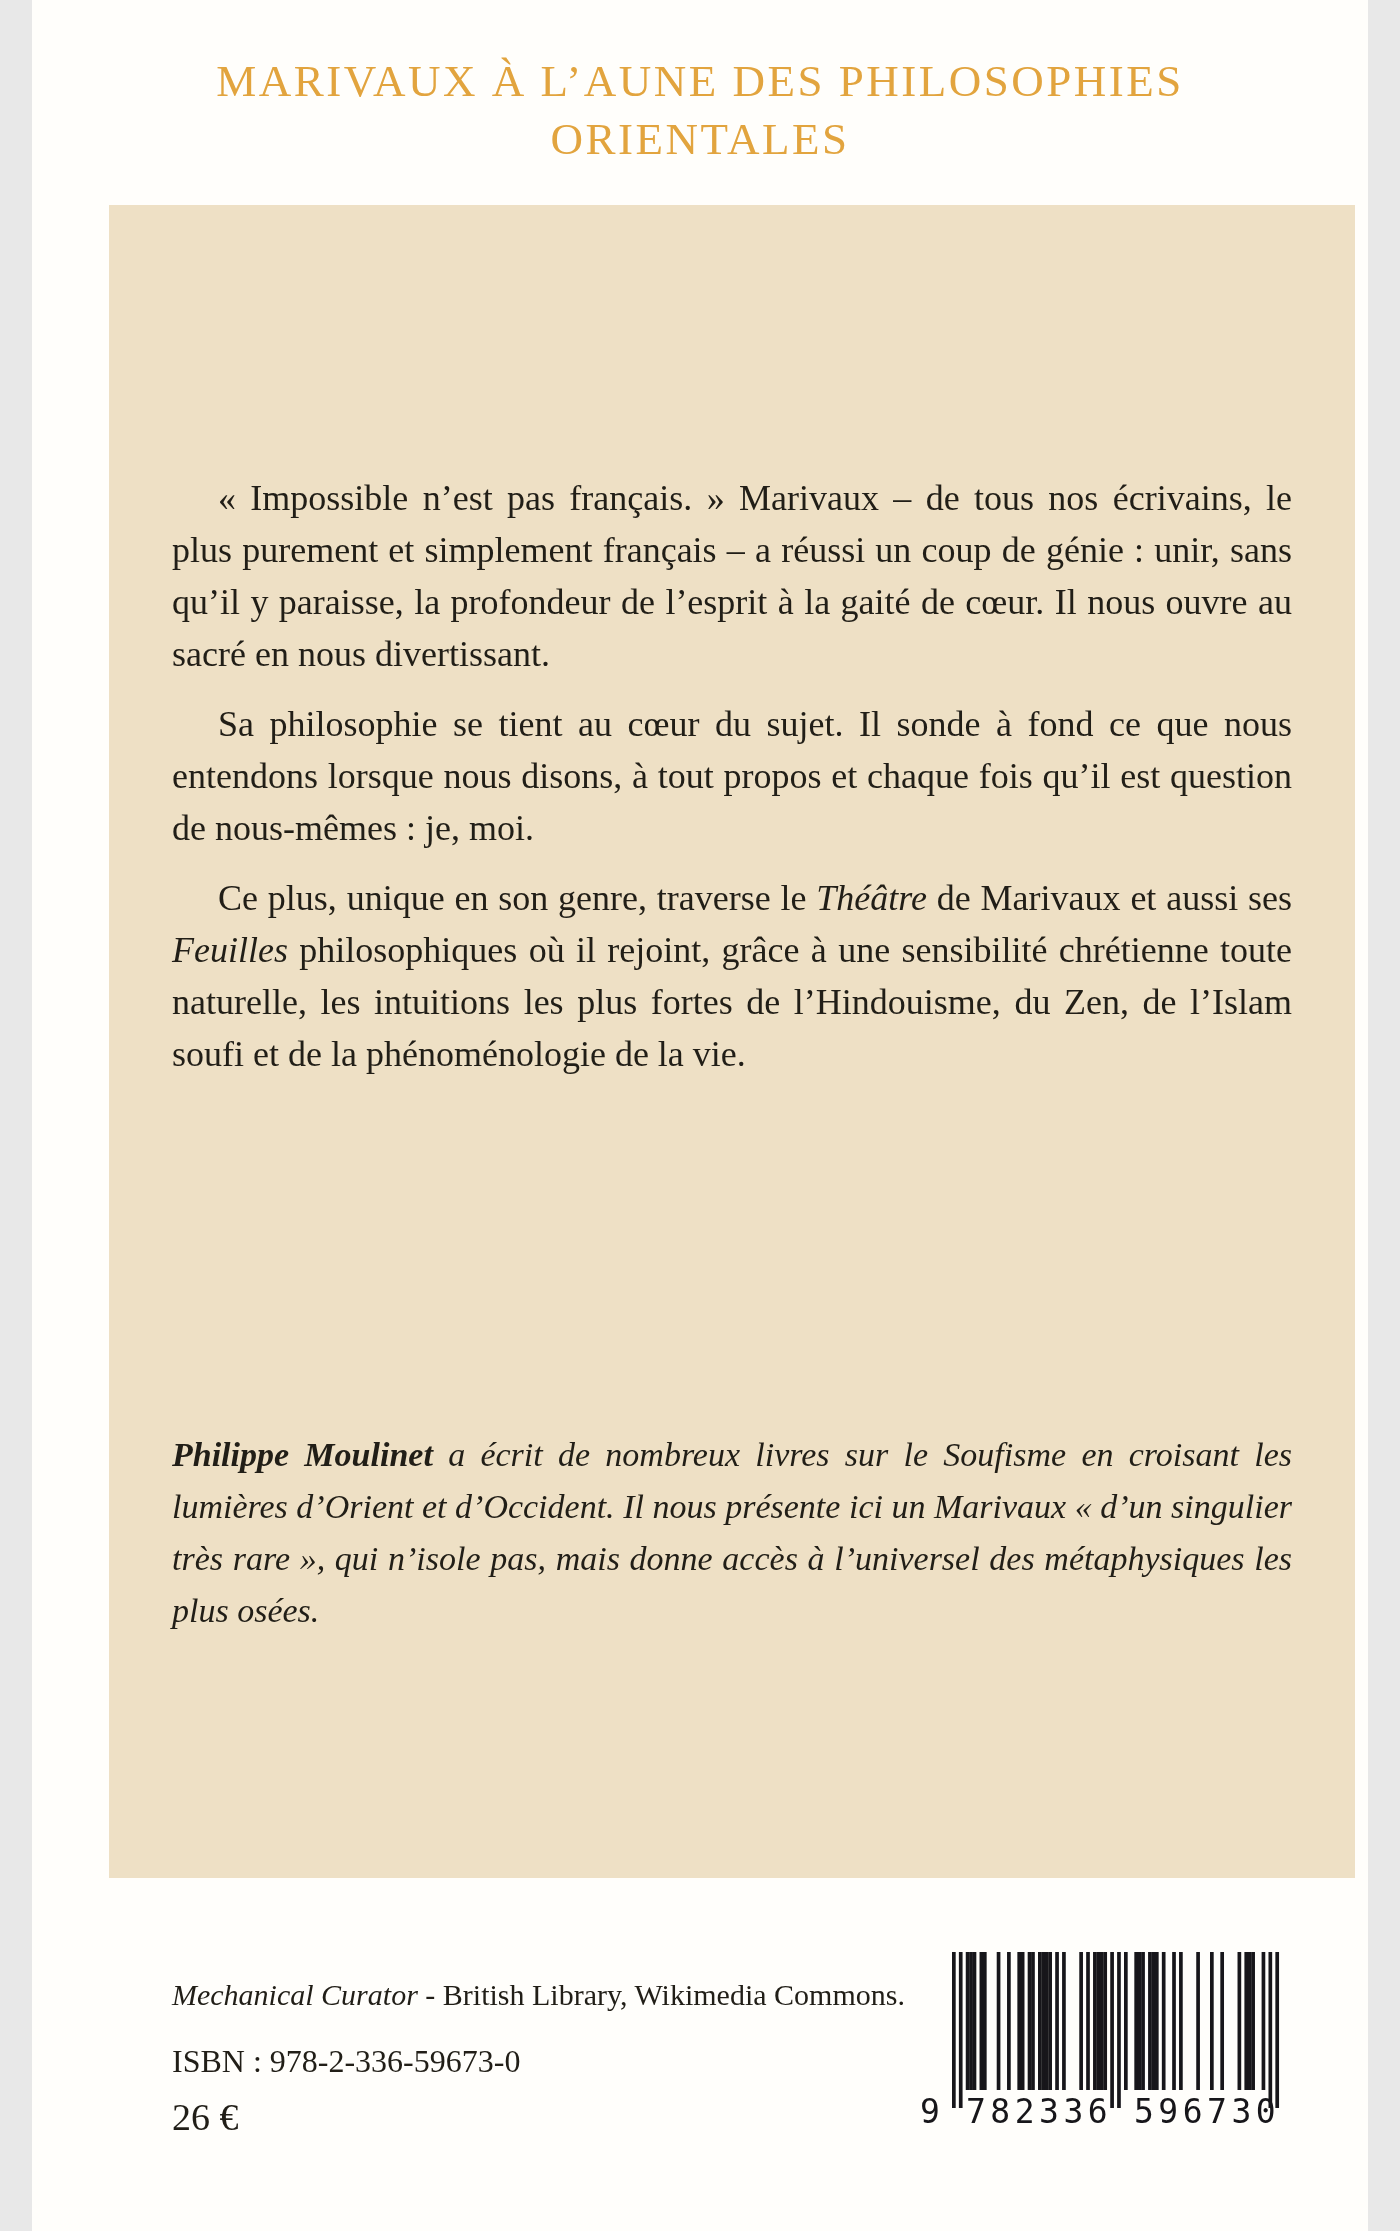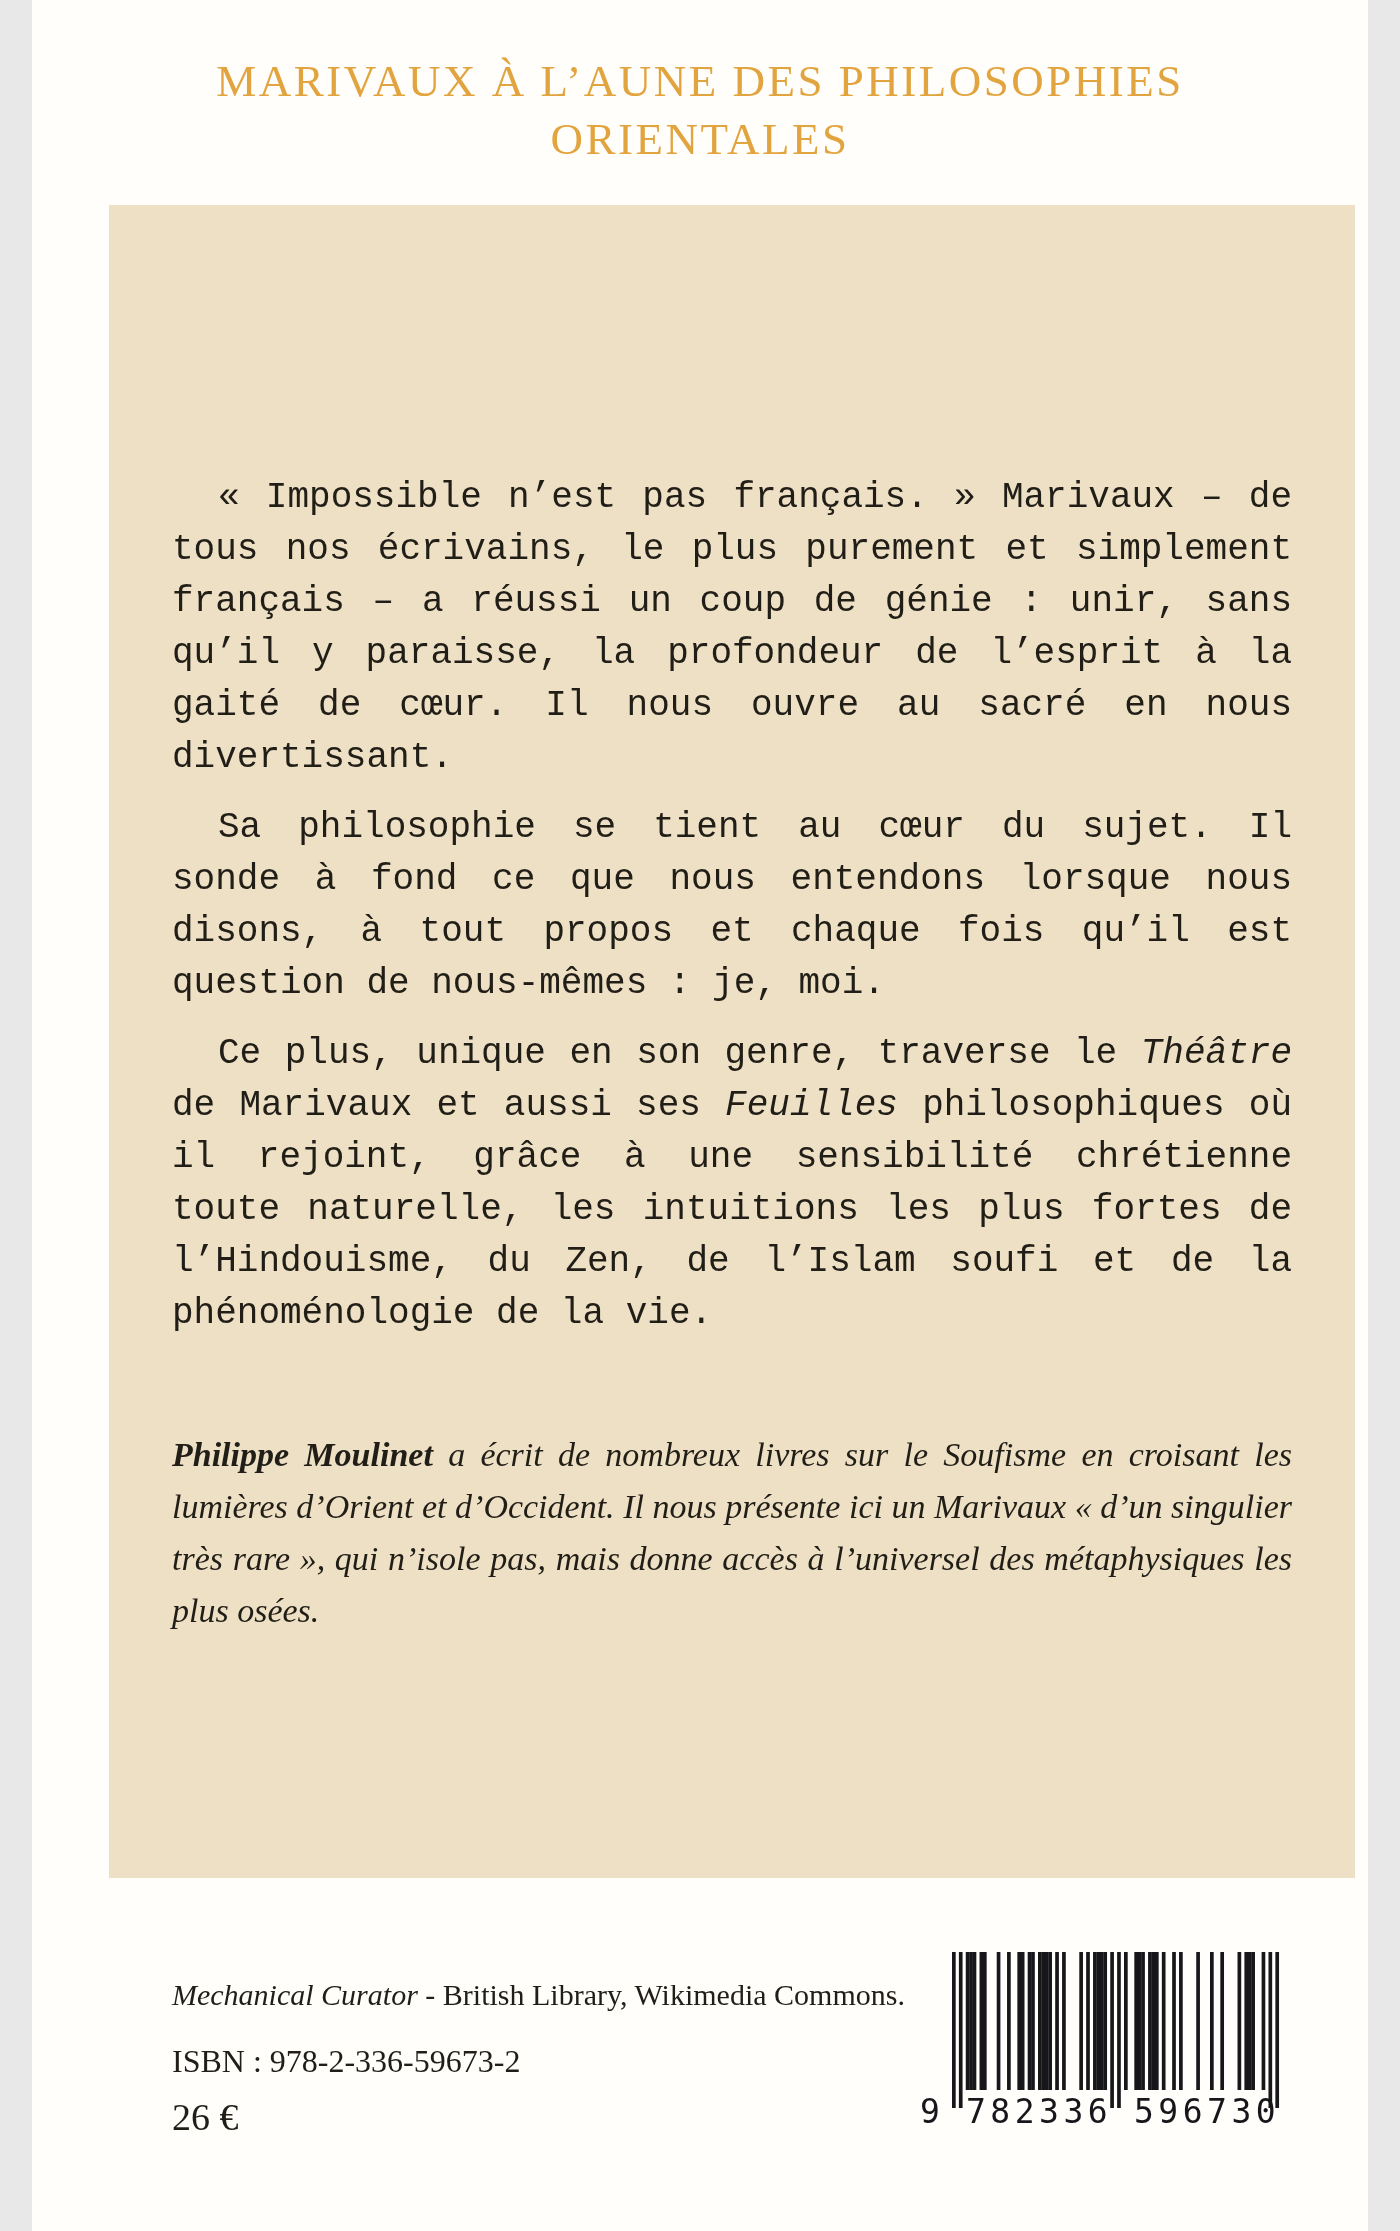--- a/index.html
+++ b/index.html
@@ -27,21 +27,20 @@
   .panel {
     position:absolute;
     left:77px; top:205px;
     width:1246px; height:1673px;
     background:var(--panel, #eee0c5);
   }
   .blurb {
     position:absolute;
     left:63px; top:267px;
     width:1120px;
-    font-family:Liberation Mono, monospace;
   }
   .blurb p {
     margin:0 0 18px 0;
     font-size:36px;
     line-height:52px;
     text-align:justify;
     text-indent:46px;
   }
   .bio {
     position:absolute;
@@ -109,21 +108,21 @@
       <p><span>Ce plus, unique en son genre, traverse le </span><span class="seg-i">Théâtre</span><span> de Marivaux et aussi ses </span><span class="seg-i">Feuilles</span><span> philosophiques où il rejoint, grâce à une sensibilité chrétienne toute naturelle, les intuitions les plus fortes de l’Hindouisme, du Zen, de l’Islam soufi et de la phénoménologie de la vie.</span></p>
     </div>
     <p class="bio"><span class="seg-b">Philippe Moulinet</span><span> a écrit de nombreux livres sur le Soufisme en croisant les lumières d’Orient et d’Occident. Il nous présente ici un Marivaux « d’un singulier très rare », qui n’isole pas, mais donne accès à l’universel des métaphysiques les plus osées.</span></p>
   </div>
 
   <p class="credit">
     <br>
     <span><span class="seg-i">Mechanical Curator</span><span> - British Library, Wikimedia Commons.</span></span>
   </p>
 
-  <p class="isbn">ISBN : 978-2-336-59673-2</p>
+  <p class="isbn">ISBN : 978-2-336-59673-0</p>
   <p class="price">26 €</p>
 
   <div class="barcode">
     <svg width="362" height="158" viewBox="0 0 362 158">
         <rect x="32.00" y="0" width="3.69" height="156" fill="#17161a"></rect>
         <rect x="38.88" y="0" width="3.69" height="156" fill="#17161a"></rect>
         <rect x="45.76" y="0" width="3.69" height="138" fill="#17161a"></rect>
         <rect x="49.20" y="0" width="3.69" height="138" fill="#17161a"></rect>
         <rect x="52.64" y="0" width="3.69" height="138" fill="#17161a"></rect>
         <rect x="59.52" y="0" width="3.69" height="138" fill="#17161a"></rect>

